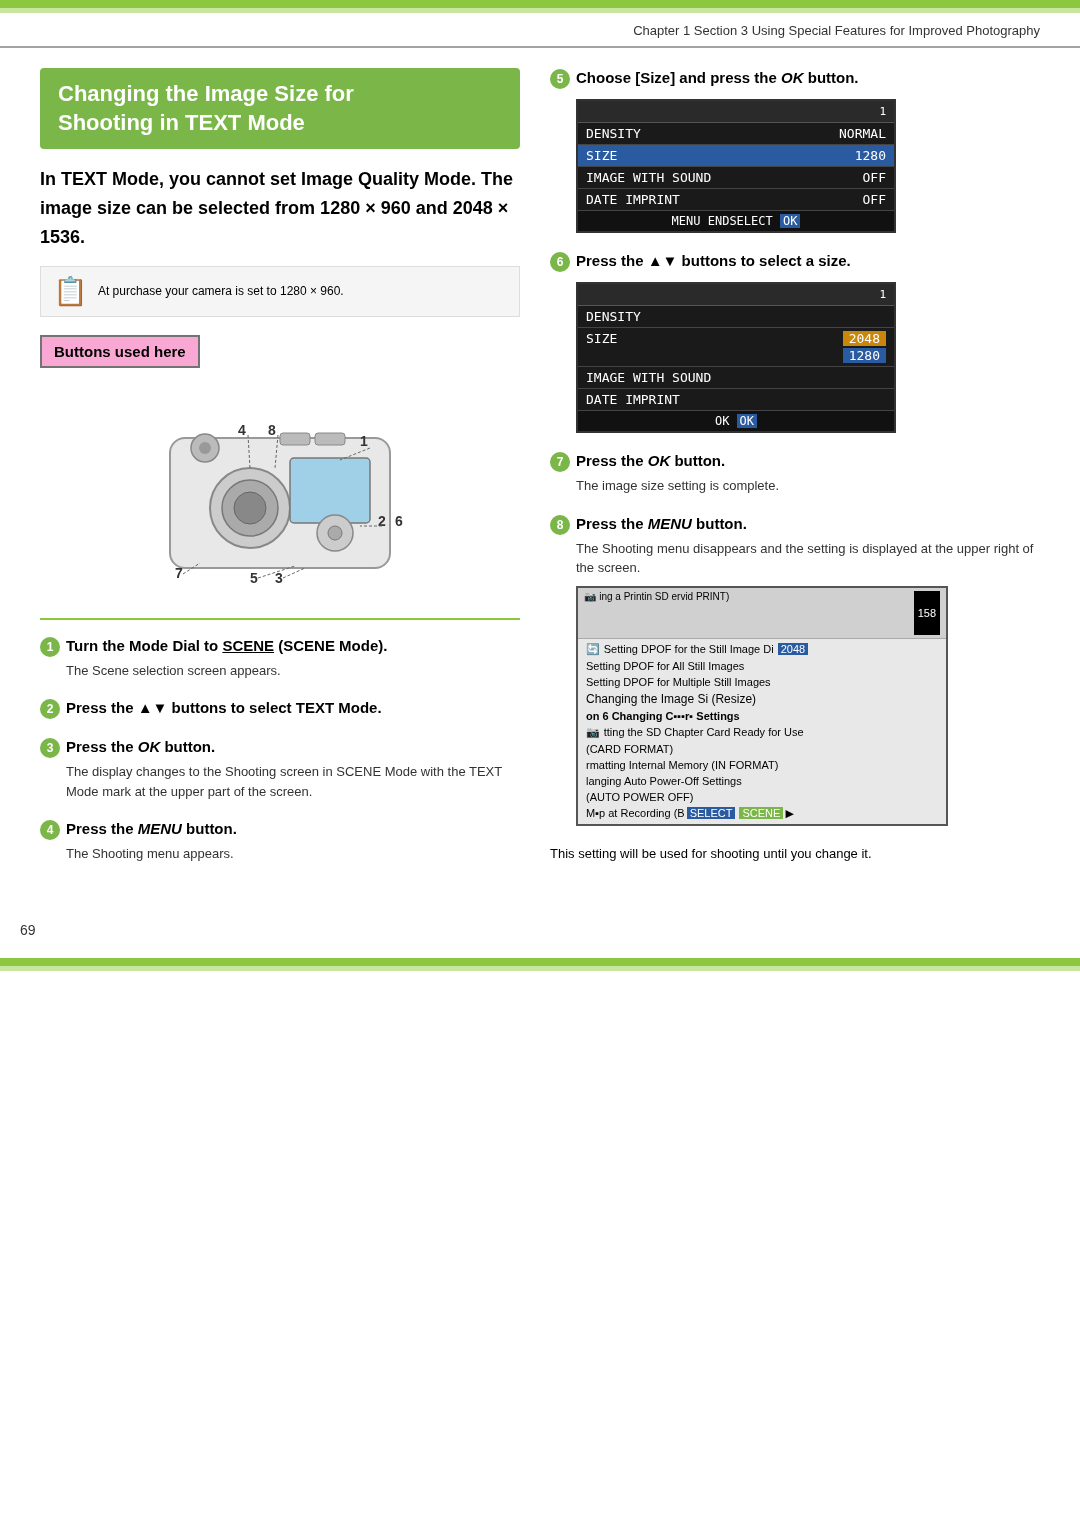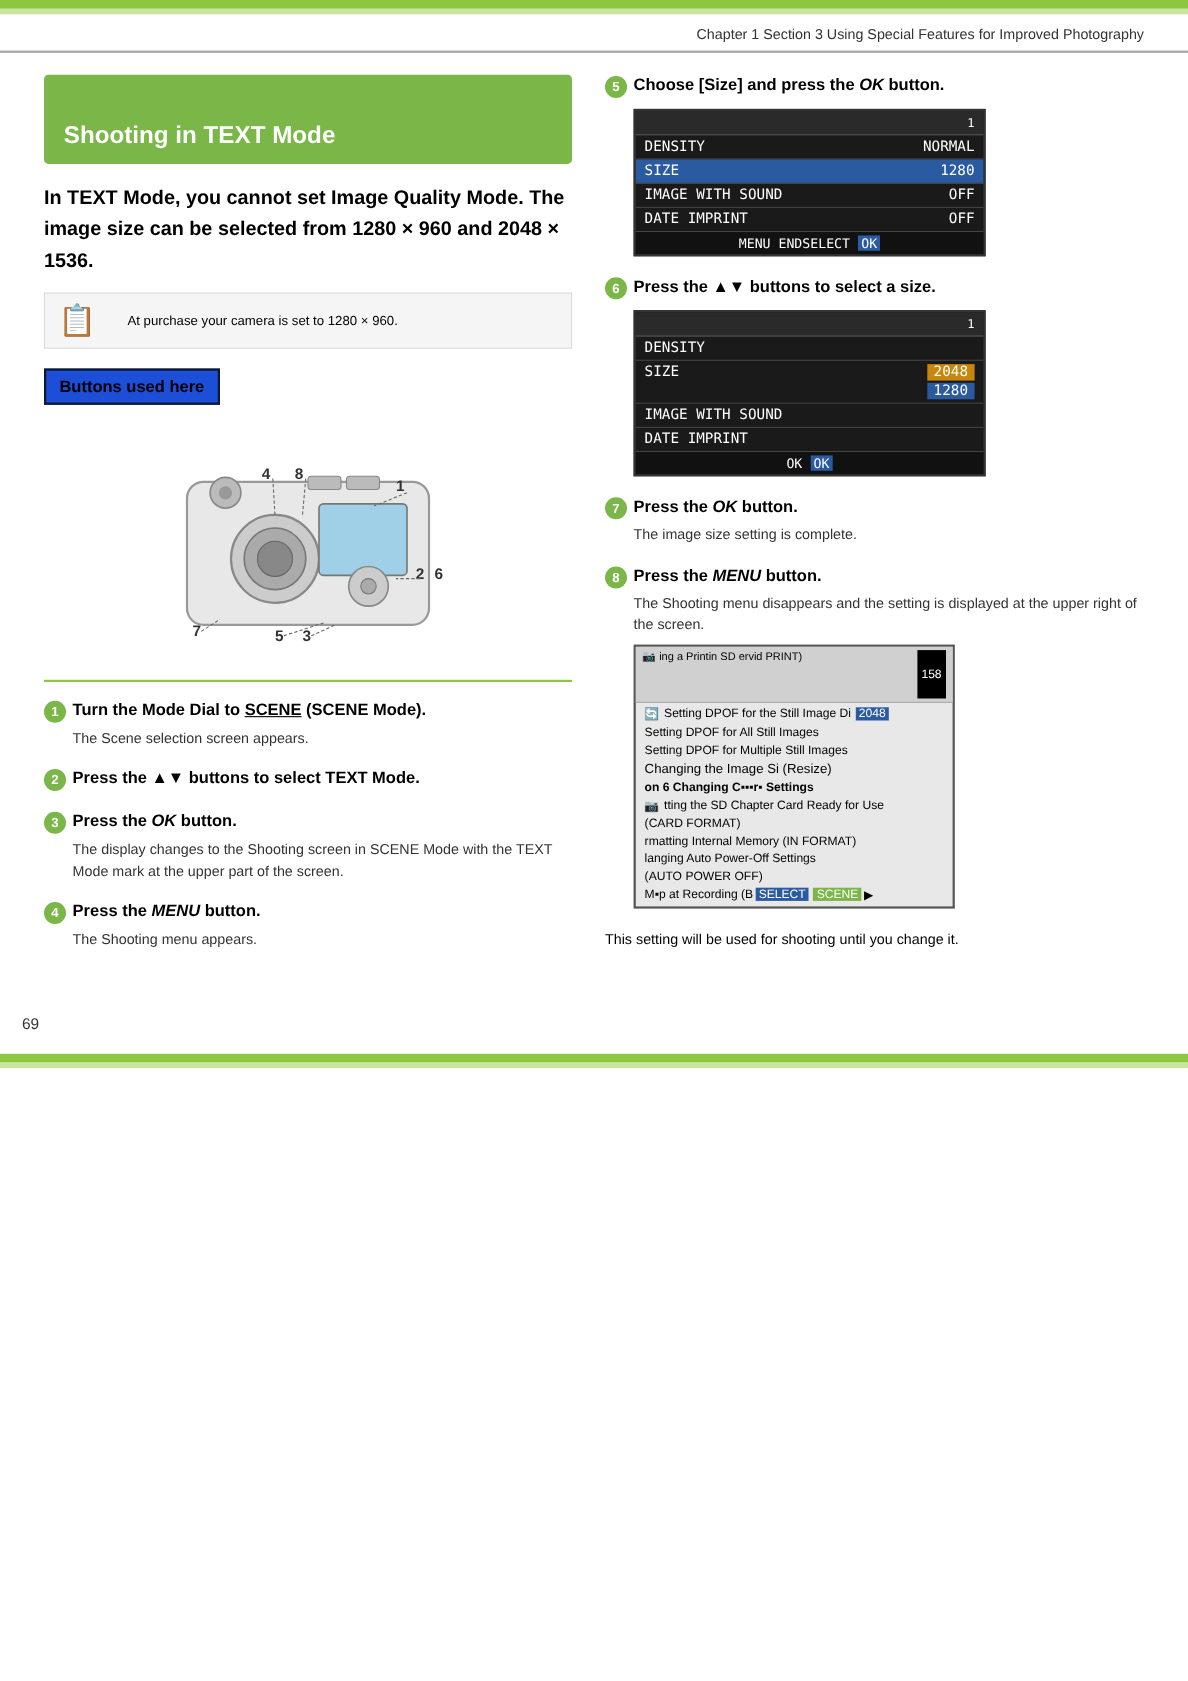--- a/index.html
+++ b/index.html
@@ -50,27 +50,27 @@
       margin-bottom: 18px;
       font-size: 12px;
       gap: 10px;
     }
     .steps-intro {
       font-size: 14px;
       font-weight: bold;
       margin-bottom: 14px;
     }
     .buttons-used-box {
-      border: 2px solid #0f172a;
+      border: 2px solid #737373;
       padding: 6px 12px;
       font-weight: bold;
       font-size: 15px;
       display: inline-block;
       margin-bottom: 10px;
-      background: #1d4ed8;
+      background: #f9a8d4;
     }
     .camera-diagram {
       width: 320px;
       height: 220px;
       margin: 0 auto 20px auto;
       position: relative;
     }
     .camera-diagram svg {
       width: 100%;
       height: 100%;
@@ -174,33 +174,33 @@
 
 <div style="padding:8px 40px;text-align:right;font-size:13px;color:#333;border-bottom:2px solid #a3a3a3;">
   <span>Chapter 1 Section 3 Using Special Features for Improved Photography</span>
 </div>
 
 <div class="main-content">
 
   <div class="left-col">
     
     <div class="title-box">
-      <br>
+      <span>Changing the Image Size for</span><br>
       <span>Shooting in TEXT Mode</span>
     </div>
 
     
     <p class="intro-text">
       <span>In TEXT Mode, you cannot set Image Quality Mode. The image size can be selected from 1280 × 960 and 2048 × 1536.</span>
     </p>
 
     
     <div class="note-box">
       <span style="font-size:28px;color:#7ab648;">📋</span>
-      <span style="font-size:12px;margin-left:18px;">At purchase your camera is set to 1280 × 960.</span>
+      <span style="font-size:12px;">At purchase your camera is set to 1280 × 960.</span>
     </div>
 
     
 
     
     <div class="buttons-used-box">
       <span>Buttons used here</span>
     </div>
 
     
@@ -372,21 +372,21 @@
 
     <div class="step">
       <div class="step-title">
         <span class="step-number">8</span>
         <span class="step-title-text">Press the <span class="menu-text">MENU</span> button.</span>
       </div>
       <div class="step-desc">
         <span>The Shooting menu disappears and the setting is displayed at the upper right of the screen.</span>
       </div>
 
-      <div style="margin-left:26px;margin-top:8px;border:2px solid #555;background:#e8e8e8;width:292px;font-size:11px;font-family:Arial,sans-serif;">
+      <div style="margin-left:26px;margin-top:8px;border:2px solid #555;background:#e8e8e8;width:372px;font-size:11px;font-family:Arial,sans-serif;">
 
         <div style="background:#d0d0d0;display:flex;justify-content:space-between;padding:3px 6px;font-size:10px;border-bottom:1px solid #aaa;">
           <span>📷 ing a Printin SD ervid PRINT)</span>
           <span style="background:#000;color:#fff;padding:16px 4px;font-size:11px;">158</span>
         </div>
         <div style="padding:2px 0;">
           <div style="padding:2px 8px;font-size:11px;display:flex;align-items:center;gap:4px;">
             <span>🔄</span>
               <span>Setting DPOF for the Still Image Di</span>
             <span style="background:#2a5a9f;color:#fff;padding:0 3px;font-size:11px;">2048</span>

